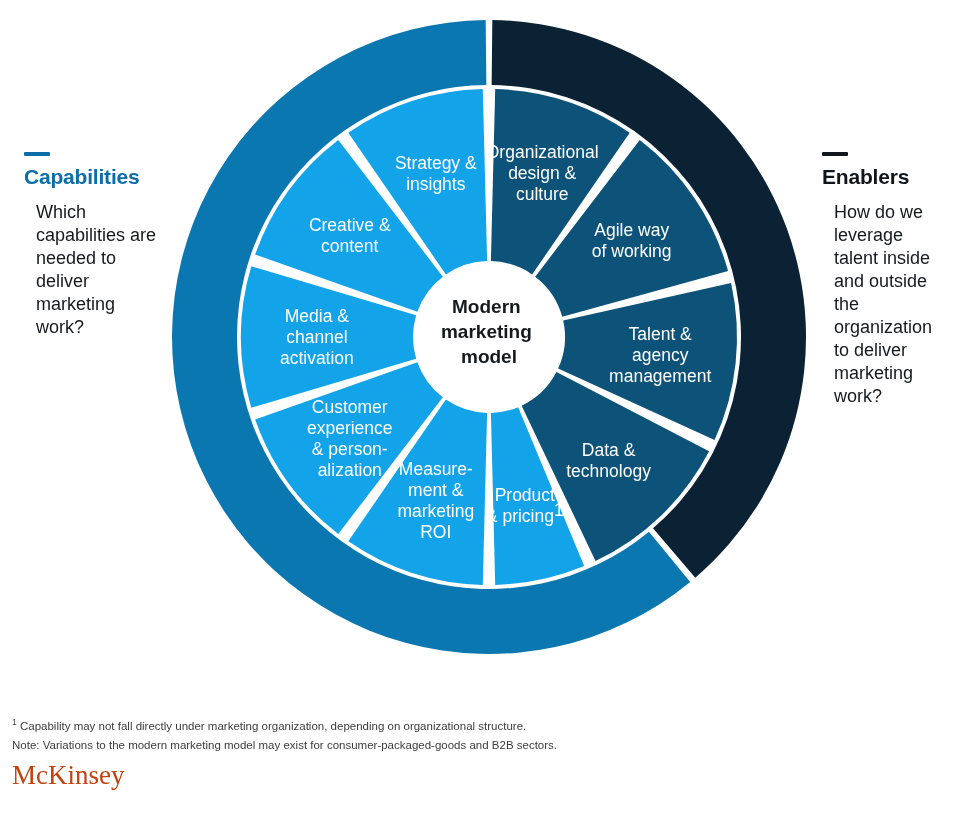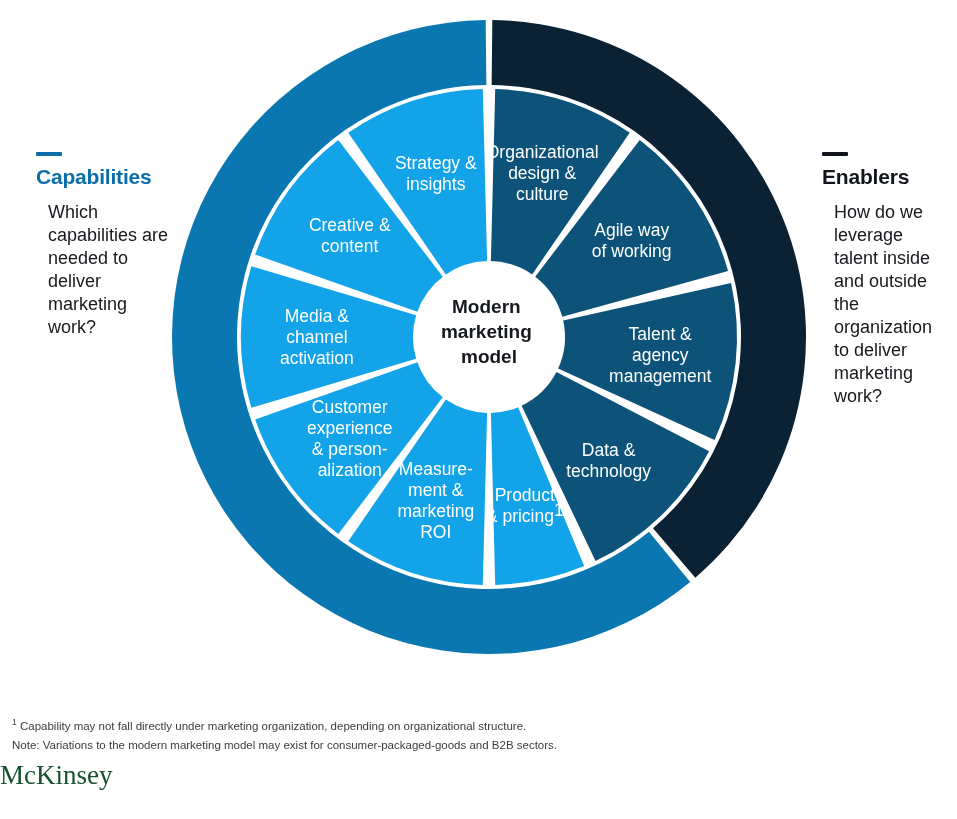--- a/index.html
+++ b/index.html
@@ -18,21 +18,21 @@
   .side .rule{
     width:26px;height:4px;background:#0b6ea8;margin-bottom:9px;border-radius:1px;
   }
   .side .heading{
     font-size:21px;font-weight:bold;line-height:1.12;margin:0 0 2px 0;
     letter-spacing:-0.2px;
   }
   .side .body{
     font-size:18px;line-height:1.28;margin:12px;color:#16191d;
   }
-  #capabilities-block{left:36px;top:152px;width:150px;}
+  #capabilities-block{left:24px;top:152px;width:150px;}
   #capabilities-block .heading{color:#0b6ea8;}
   #enablers-block{left:822px;top:152px;width:140px;}
   #enablers-block .heading{color:#12161c;}
 
   
   #wheel{position:absolute;left:0;top:0;}
   .seg-label{
     font-family:"Liberation Sans", sans-serif;
     font-size:17.5px;
     fill:#ffffff;
@@ -45,23 +45,23 @@
 
   
   #footnotes{
     position:absolute;left:12px;top:701px;width:700px;
     font-size:11.5px;line-height:1.65;color:#3c3c3c;margin-top:14px;
   }
   #footnotes div{white-space:nowrap;}
   #footnotes sup{font-size:8.5px;}
 
   #logo{
-    position:absolute;left:0;top:762px;
+    position:absolute;left:12px;top:762px;
     font-family:"Liberation Serif", serif;
-    color:#14532d;
+    color:#c2410c;
     line-height:1.02;
   }
   #logo .l1{font-size:27px;display:block;}
   #logo .l2{font-size:27px;display:block;padding-left:30px;}
 </style>
 </head>
 <body>
 
 <div class="canvas">
 

